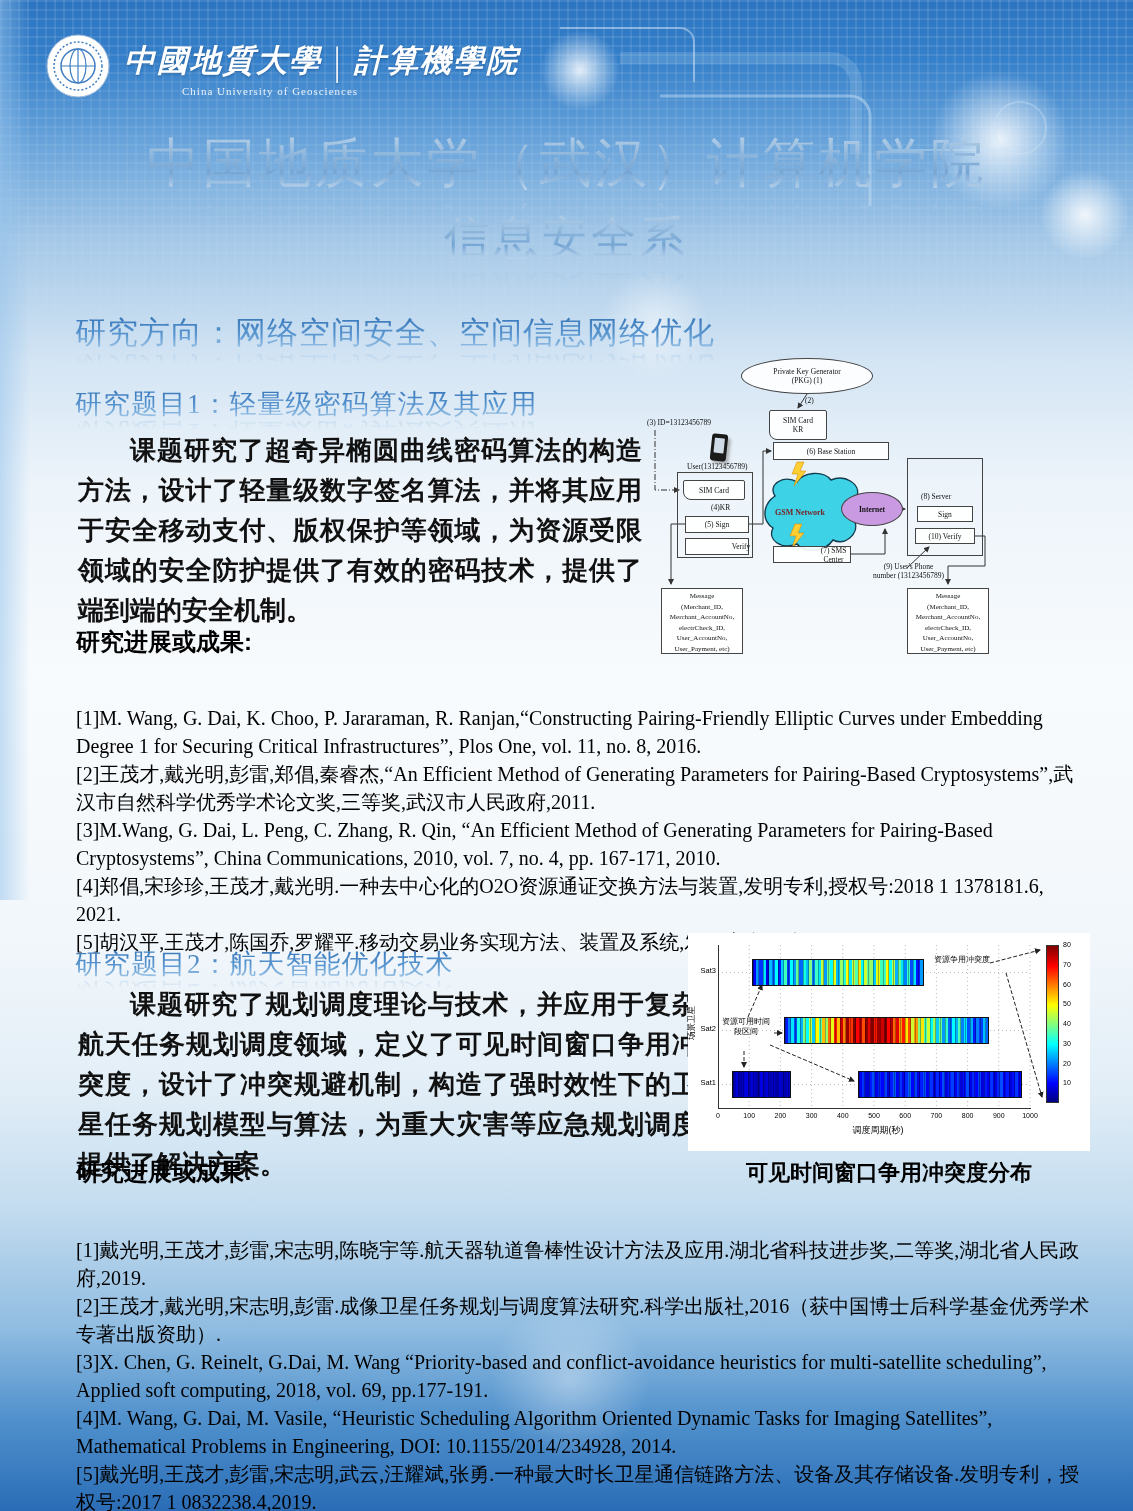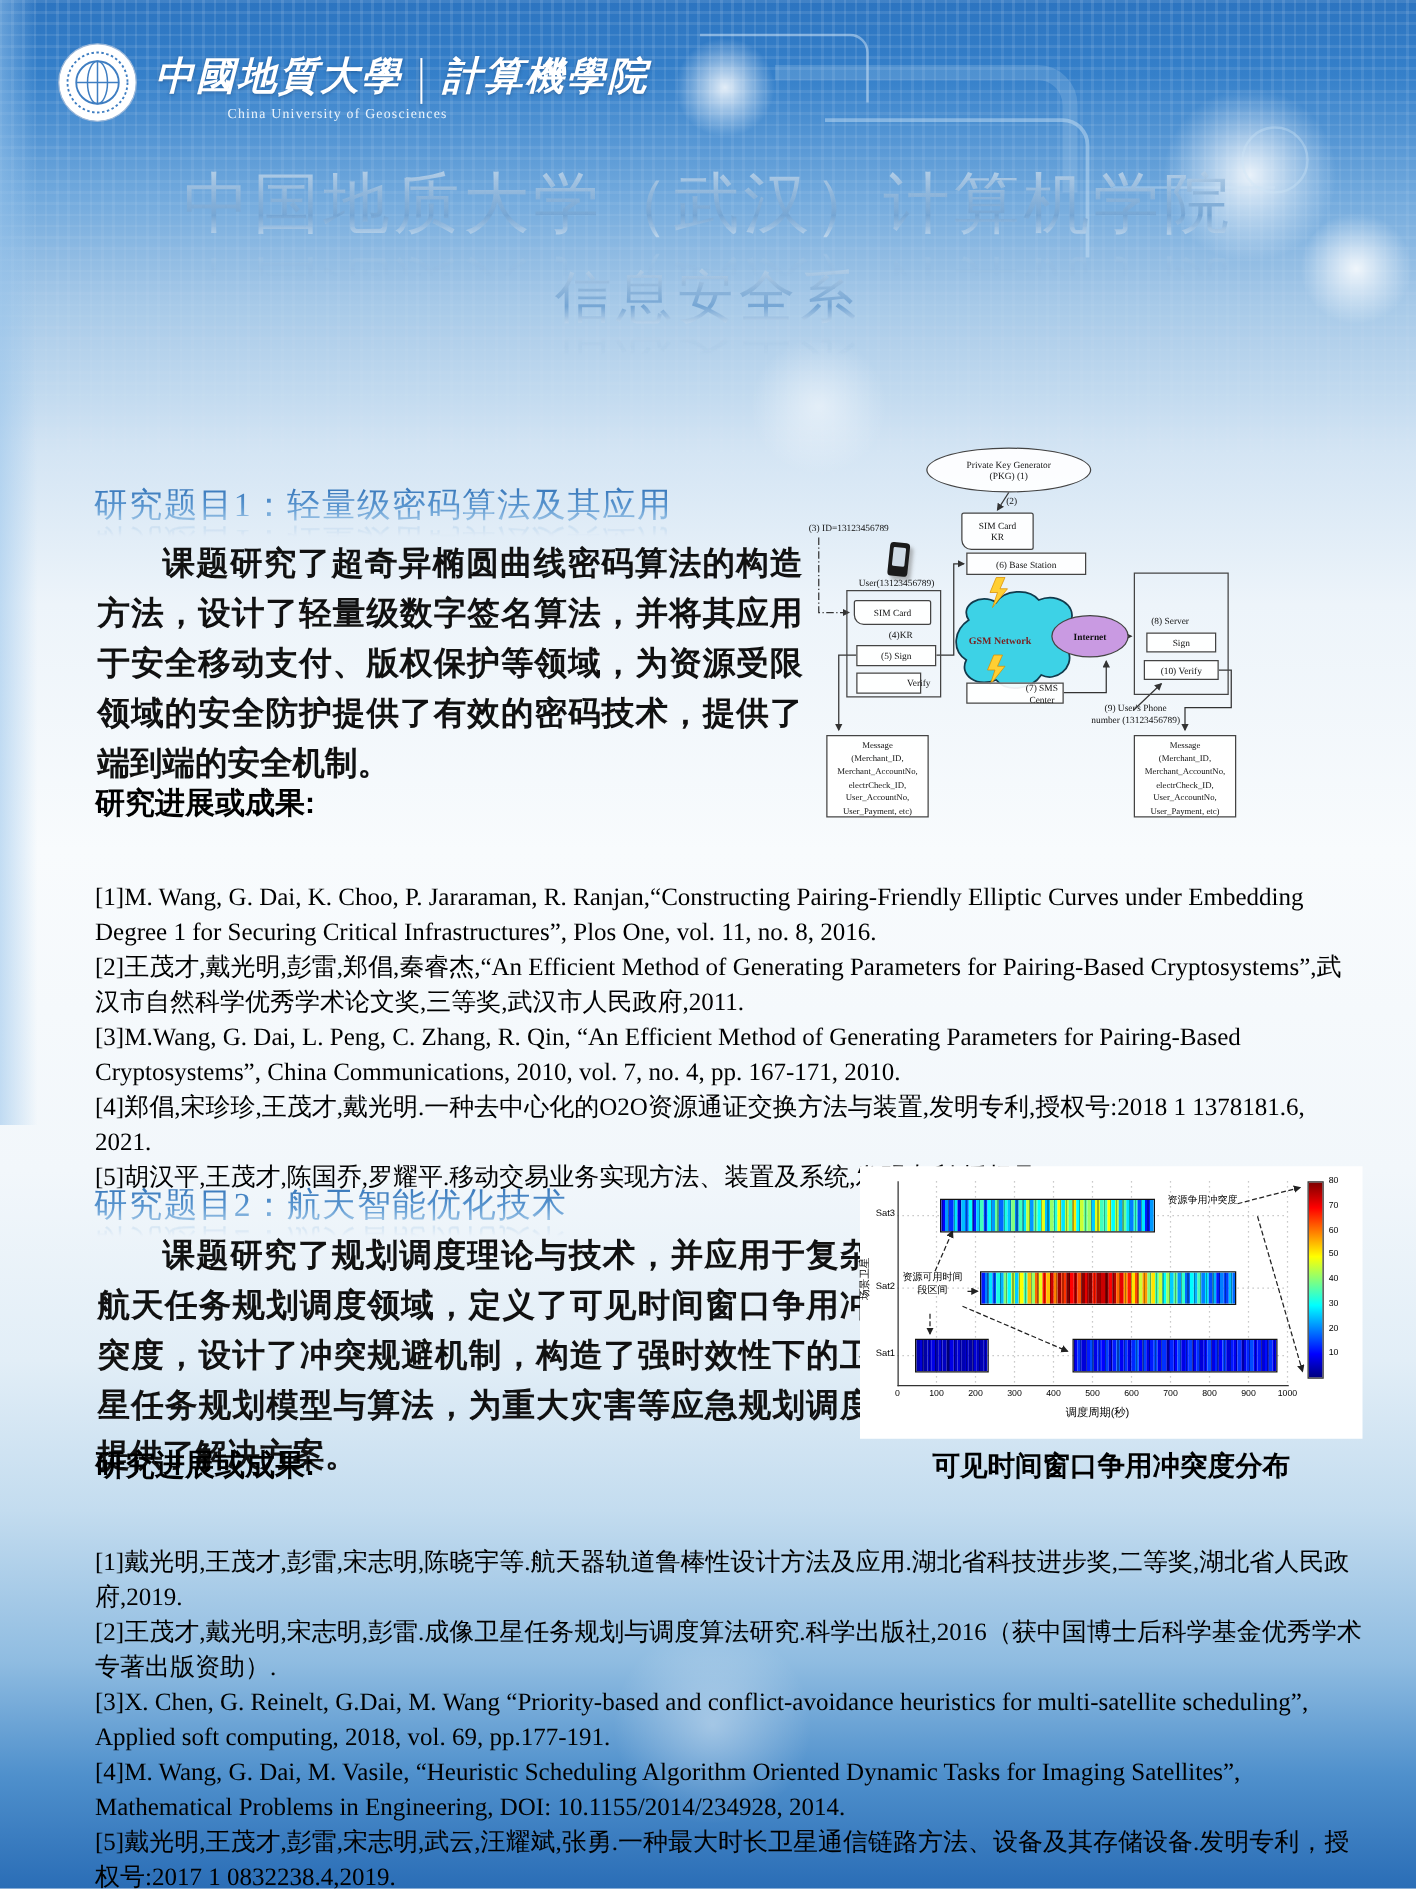--- a/index.html
+++ b/index.html
@@ -122,20 +122,21 @@
   </div>
   <div class="logo-text">
     <div class="logo-row">
       <span>中國地質大學</span><span class="logo-bar">|</span><span>計算機學院</span>
     </div>
     <div class="logo-en">China University of Geosciences</div>
   </div>
 
   <div class="abs title2 grad-title reflect">信息安全系</div>
   <div class="abs title1 grad-title reflect">中国地质大学（武汉）计算机学院</div>
+  <div class="abs direction grad-head reflect">研究方向：网络空间安全、空间信息网络优化</div>
 
   <div class="abs topic-head grad-head reflect" style="left:75px;top:386px;">研究题目1：轻量级密码算法及其应用</div>
   <p class="abs body-par" style="left:78px;top:430px;width:564px;margin:0;">课题研究了超奇异椭圆曲线密码算法的构造方法，设计了轻量级数字签名算法，并将其应用于安全移动支付、版权保护等领域，为资源受限领域的安全防护提供了有效的密码技术，提供了端到端的安全机制。</p>
 
   <div class="abs diagram">
     <svg class="dg-svg" width="448" height="306">
       <defs>
         <marker id="arr" markerWidth="7" markerHeight="7" refX="5" refY="3" orient="auto">
           <path d="M0,0 L6,3 L0,6 Z" fill="#333"></path>
         </marker>
@@ -168,22 +169,22 @@
     </div>
     <div class="dg-label" style="left:2px;top:62px;">(3) ID=13123456789</div>
     <div class="phone"></div>
     <div class="dg-label" style="left:42px;top:106px;">User(13123456789)</div>
     <div class="dg-outer" style="left:32px;top:116px;width:76px;height:86px;"></div>
     <div class="dg-sim" style="left:38px;top:124px;width:62px;height:20px;">
       <div>SIM Card</div>
     </div>
     <div class="dg-label" style="left:66px;top:147px;">(4)KR</div>
     <div class="dg-box" style="left:40px;top:160px;width:64px;height:17px;">(5) Sign</div>
-    <div class="dg-box" style="left:40px;top:182px;width:52px;height:17px;padding-left:48px;">Verify</div>
-    <div class="dg-box" style="left:128px;top:86px;width:96px;height:18px;">(6) Base Station</div>
+    <div class="dg-box" style="left:40px;top:182px;width:64px;height:17px;padding-left:48px;">Verify</div>
+    <div class="dg-box" style="left:128px;top:86px;width:116px;height:18px;">(6) Base Station</div>
     <div class="dg-cloud-label" style="left:130px;top:152px;width:80px;">GSM Network</div>
     <div class="dg-internet" style="left:196px;top:136px;width:62px;height:34px;">Internet</div>
     <div class="dg-box" style="left:128px;top:190px;width:78px;height:17px;padding-left:43px;">(7) SMS Center</div>
     <div class="dg-outer" style="left:262px;top:102px;width:76px;height:98px;"></div>
     <div class="dg-label" style="left:276px;top:112px;margin-top:24px;">(8) Server</div>
     <div class="dg-box" style="left:272px;top:150px;width:56px;height:16px;">Sign</div>
     <div class="dg-box" style="left:270px;top:172px;width:60px;height:16px;">(10) Verify</div>
     <div class="dg-label" style="left:228px;top:206px;text-align:center;">
       <div>(9) User's Phone</div>
       <div>number (13123456789)</div>

